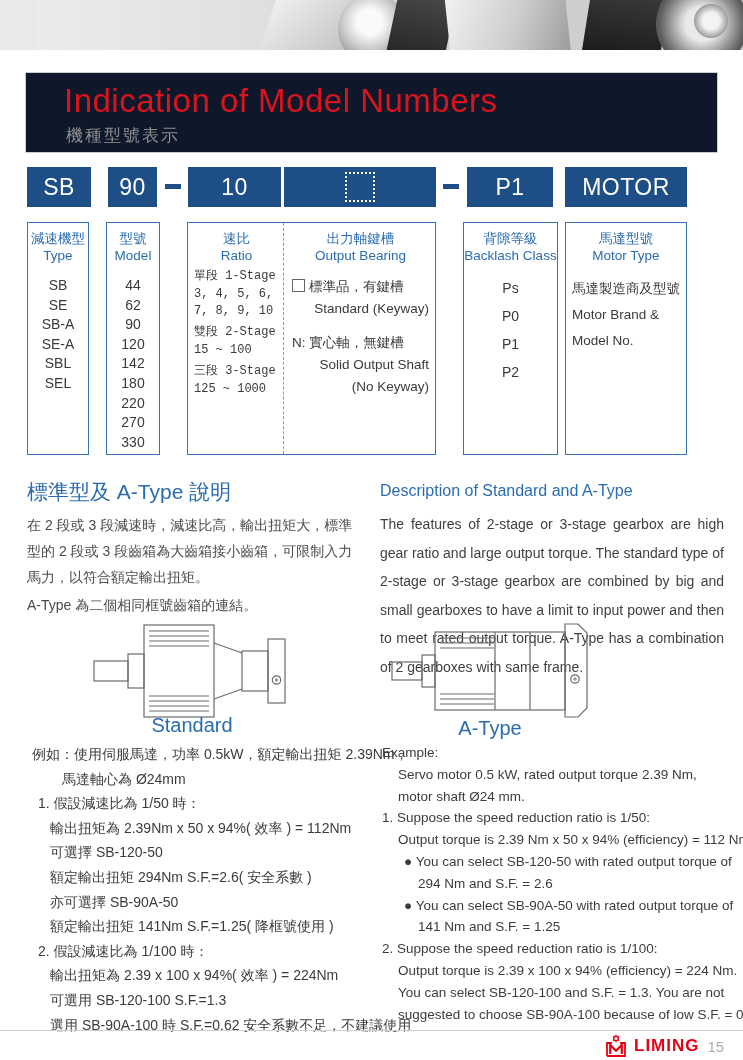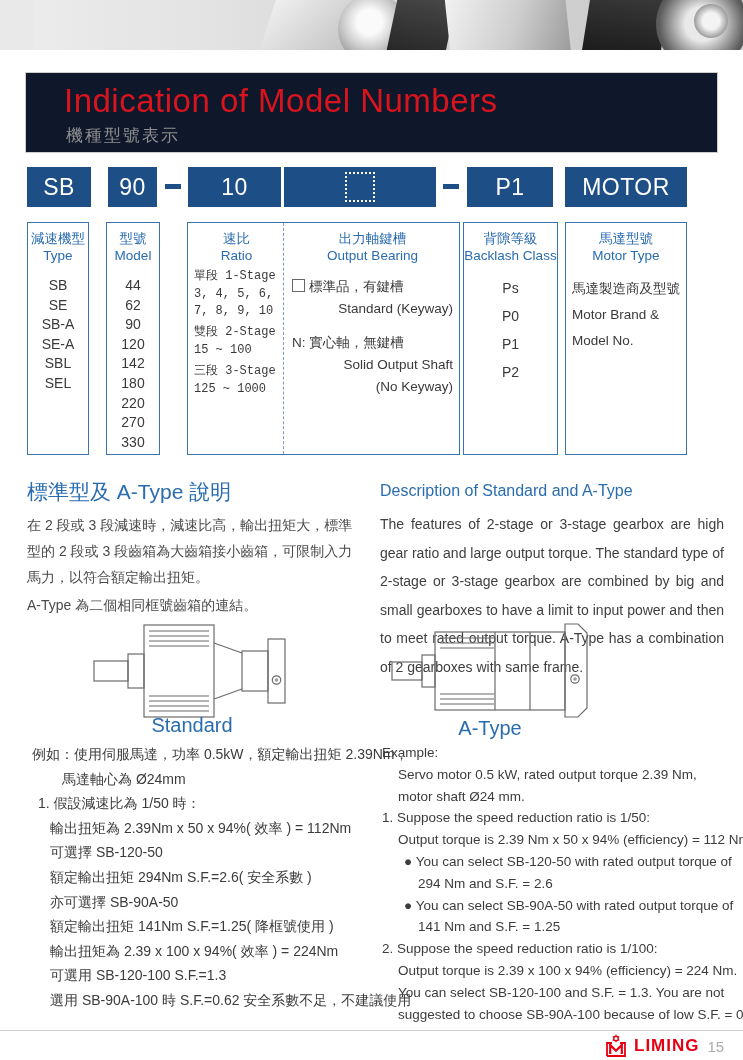--- a/index.html
+++ b/index.html
@@ -35,21 +35,21 @@
   .cb-motor{left:565px;width:122px;}
   .code-dash{position:absolute;top:184px;height:5px;background:#1d4e86;}
   .dash1{left:165px;width:16px;}
   .dash2{left:443px;width:16px;}
   .dotted-square{width:26px;height:26px;border:2px dotted #ffffff;}
 
   
   .col{position:absolute;top:222px;height:233px;border:1px solid #3a74b0;background:#fff;box-sizing:border-box;}
   .col-type{left:27px;width:62px;}
   .col-model{left:106px;width:54px;}
-  .col-rb{left:187px;width:273px;}
+  .col-rb{left:187px;width:249px;}
   .col-backlash{left:463px;width:95px;}
   .col-motor{left:565px;width:122px;}
   .col-head{padding-top:7px;text-align:center;color:#2a6cb0;font-size:13.5px;line-height:17px;}
   .col-items{margin-top:12px;text-align:center;font-size:14px;line-height:19.6px;color:#3a3a3a;}
   .col-items-wide{line-height:28px;margin-top:10px;}
   .rb-wrap{position:absolute;left:0;top:0;width:100%;height:100%;display:flex;}
   .rb-ratio{width:95px;box-sizing:border-box;padding:7px 4px 0 6px;}
   .rb-bearing{flex:1;border-left:1px dashed #7a9cc0;box-sizing:border-box;padding:7px 6px 0 8px;}
   .rb-head{text-align:center;color:#2a6cb0;font-size:13.5px;line-height:17px;}
   .ratio-group{margin-top:4px;font-size:12px;line-height:17px;color:#3a3a3a;font-family:Liberation Mono, monospace;}
@@ -258,20 +258,21 @@
 
   <div class="ex-zh">
     <div class="xline zi-a">例如：使用伺服馬達，功率 0.5kW，額定輸出扭矩 2.39Nm，</div>
     <div class="xline zi-b">馬達軸心為 Ø24mm</div>
     <div class="xline zi-c">1. 假設減速比為 1/50 時：</div>
     <div class="xline zi-d">輸出扭矩為 2.39Nm x 50 x 94%( 效率 ) = 112Nm</div>
     <div class="xline zi-d">可選擇 SB-120-50</div>
     <div class="xline zi-d">額定輸出扭矩 294Nm  S.F.=2.6( 安全系數 )</div>
     <div class="xline zi-d">亦可選擇 SB-90A-50</div>
     <div class="xline zi-d">額定輸出扭矩 141Nm  S.F.=1.25( 降框號使用 )</div>
+    <div class="xline zi-c">2. 假設減速比為 1/100 時：</div>
     <div class="xline zi-d">輸出扭矩為 2.39 x 100 x 94%( 效率 ) = 224Nm</div>
     <div class="xline zi-d">可選用 SB-120-100   S.F.=1.3</div>
     <div class="xline zi-d">選用 SB-90A-100 時   S.F.=0.62 安全系數不足，不建議使用</div>
   </div>
 
   <div class="ex-en">
     <div class="xline ei-0">Example:</div>
     <div class="xline ei-1">Servo motor 0.5 kW, rated output torque 2.39 Nm,</div>
     <div class="xline ei-1">motor shaft Ø24 mm.</div>
     <div class="xline ei-0">1. Suppose the speed reduction ratio is 1/50:</div>

